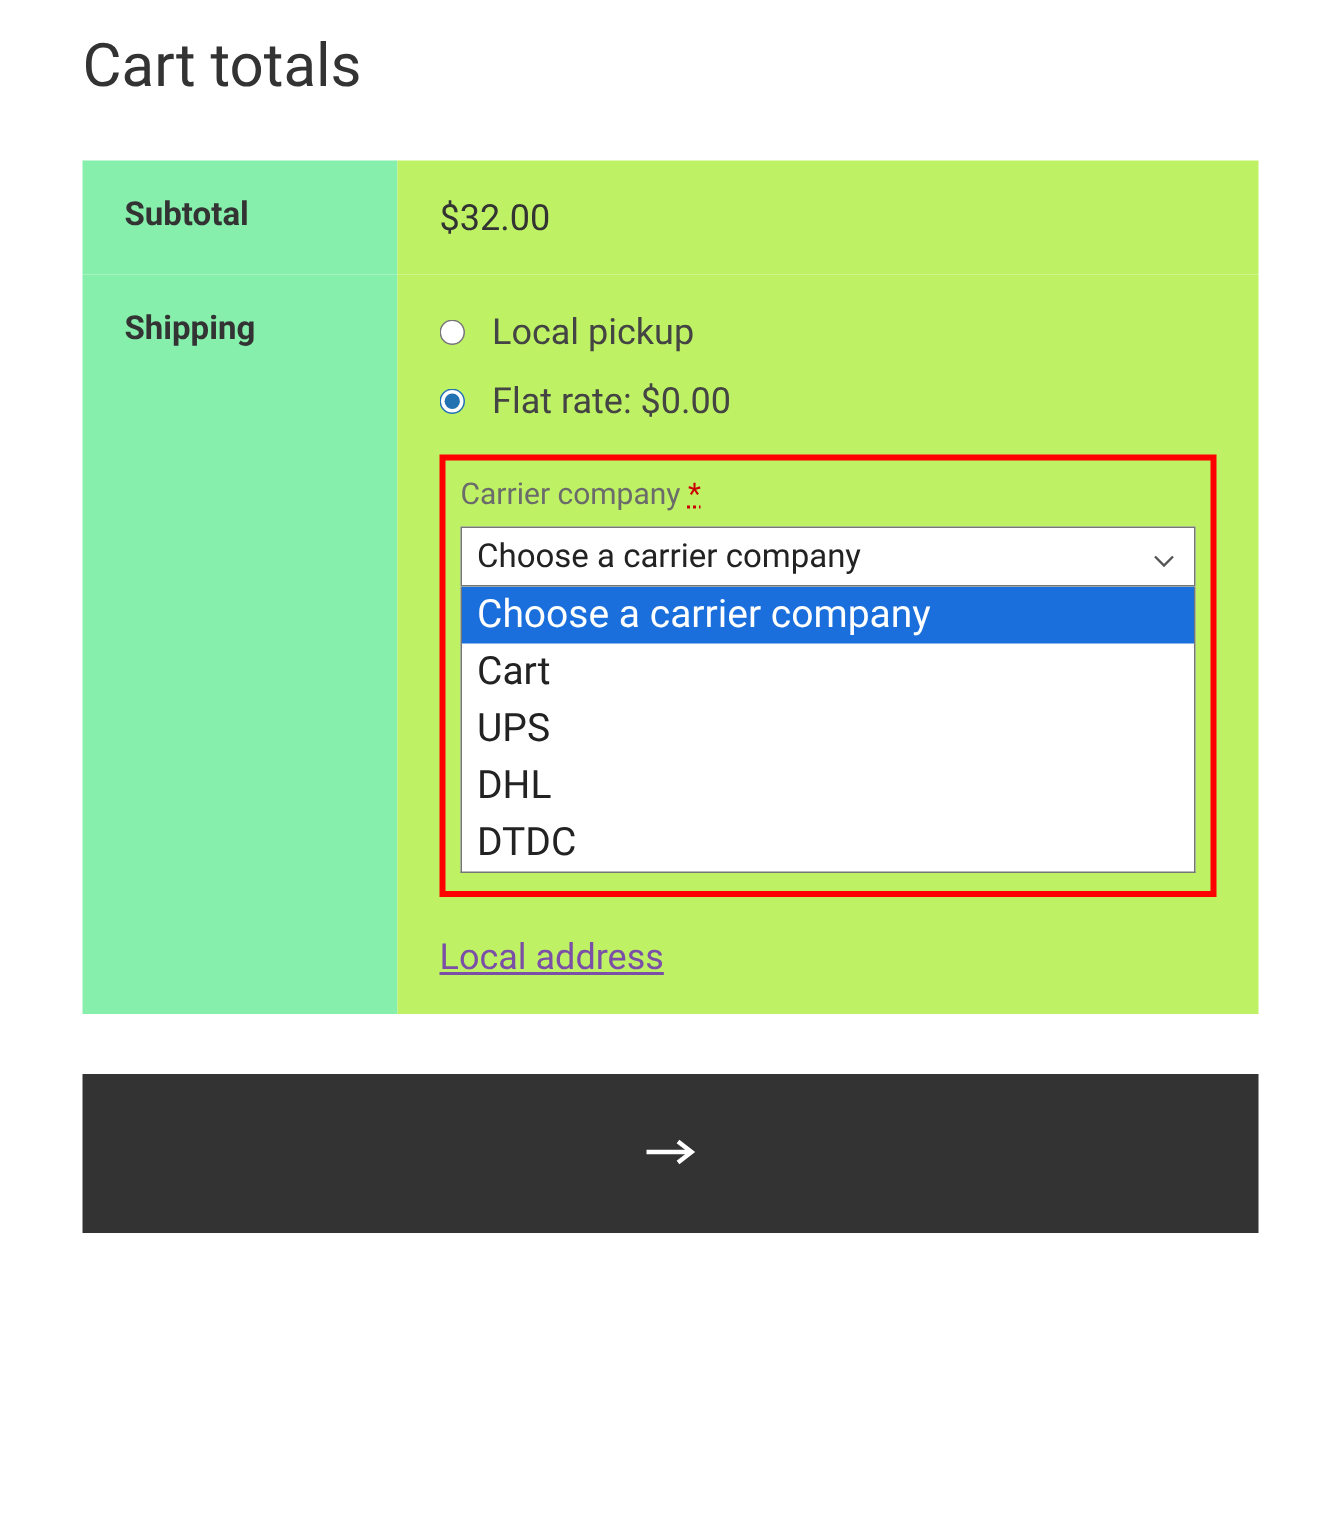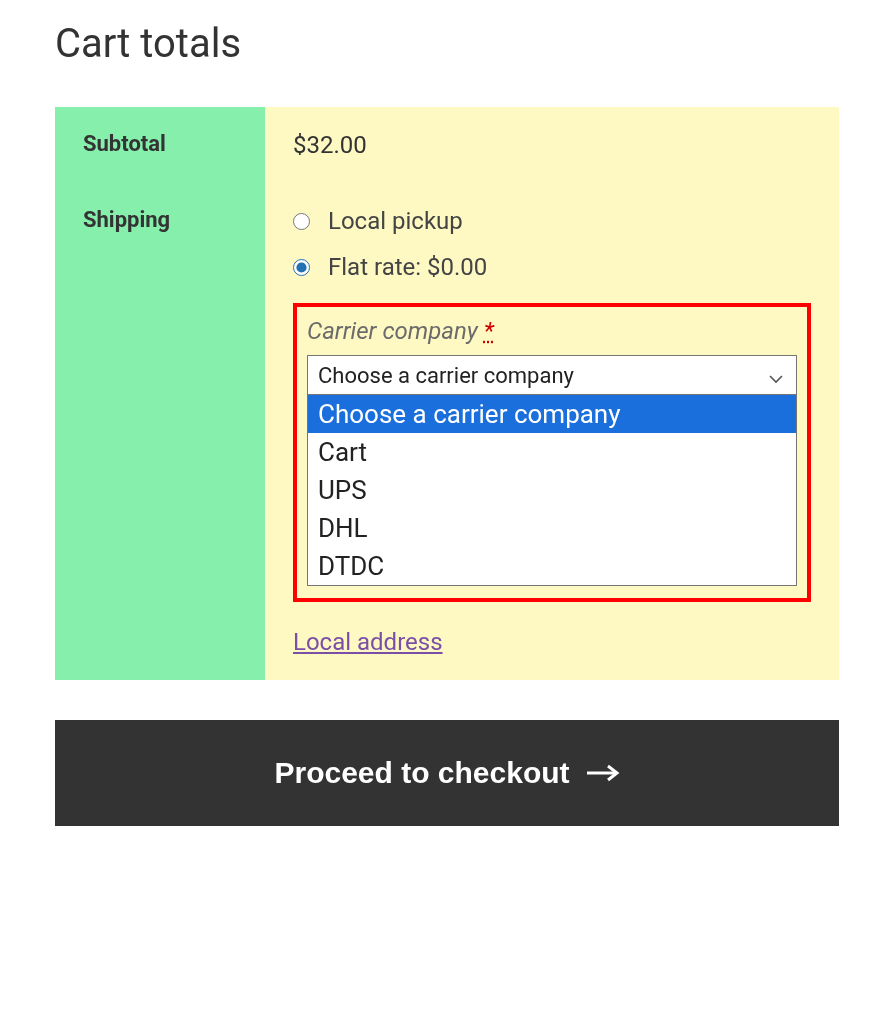--- a/index.html
+++ b/index.html
@@ -24,21 +24,21 @@
       background: #86efac;
       text-align: left;
       padding: 24px 28px;
       font-weight: 700;
       color: #333;
       font-size: 22px;
       vertical-align: top;
       width: 210px;
     }
     .totals-table td {
-      background: #fef9c3;
+      background: #bef264;
       padding: 24px 28px;
       font-size: 24px;
       color: #333;
       vertical-align: top;
     }
     .shipping-options {
       display: flex;
       flex-direction: column;
       gap: 18px;
     }
@@ -56,24 +56,23 @@
       font-size: 24px;
       color: #444;
     }
     .carrier-section {
       position: relative;
       border: 4px solid #ff0000;
       padding: 10px 10px 12px 10px;
       margin-top: 4px;
     }
     .carrier-label {
-      font-size: 24px;
+      font-size: 20px;
       color: #6b6b6b;
       margin-bottom: 10px;
-      font-style: italic;
     }
     .req-star {
       color: #c00;
       text-decoration: underline dotted;
     }
     .select-box {
       position: relative;
       border: 1px solid #767676;
       background: #fff;
       height: 40px;
@@ -179,20 +178,19 @@
         </div>
 
         <a href="#" class="change-address">Local address</a>
       </div>
     </td>
   </tr>
 </tbody>
   </table>
 
 <button class="checkout-btn">
-  <span>Proceed to checkout</span>
   <span class="arrow-icon">
     <svg viewBox="0 0 34 20">
         <line x1="1" y1="10" x2="30" y2="10" stroke="#fff" stroke-width="3"></line>
         <polyline points="22,3 31,10 22,17" fill="none" stroke="#fff" stroke-width="3"></polyline>
       </svg>
   </span>
 </button>
 
 </body></html>

